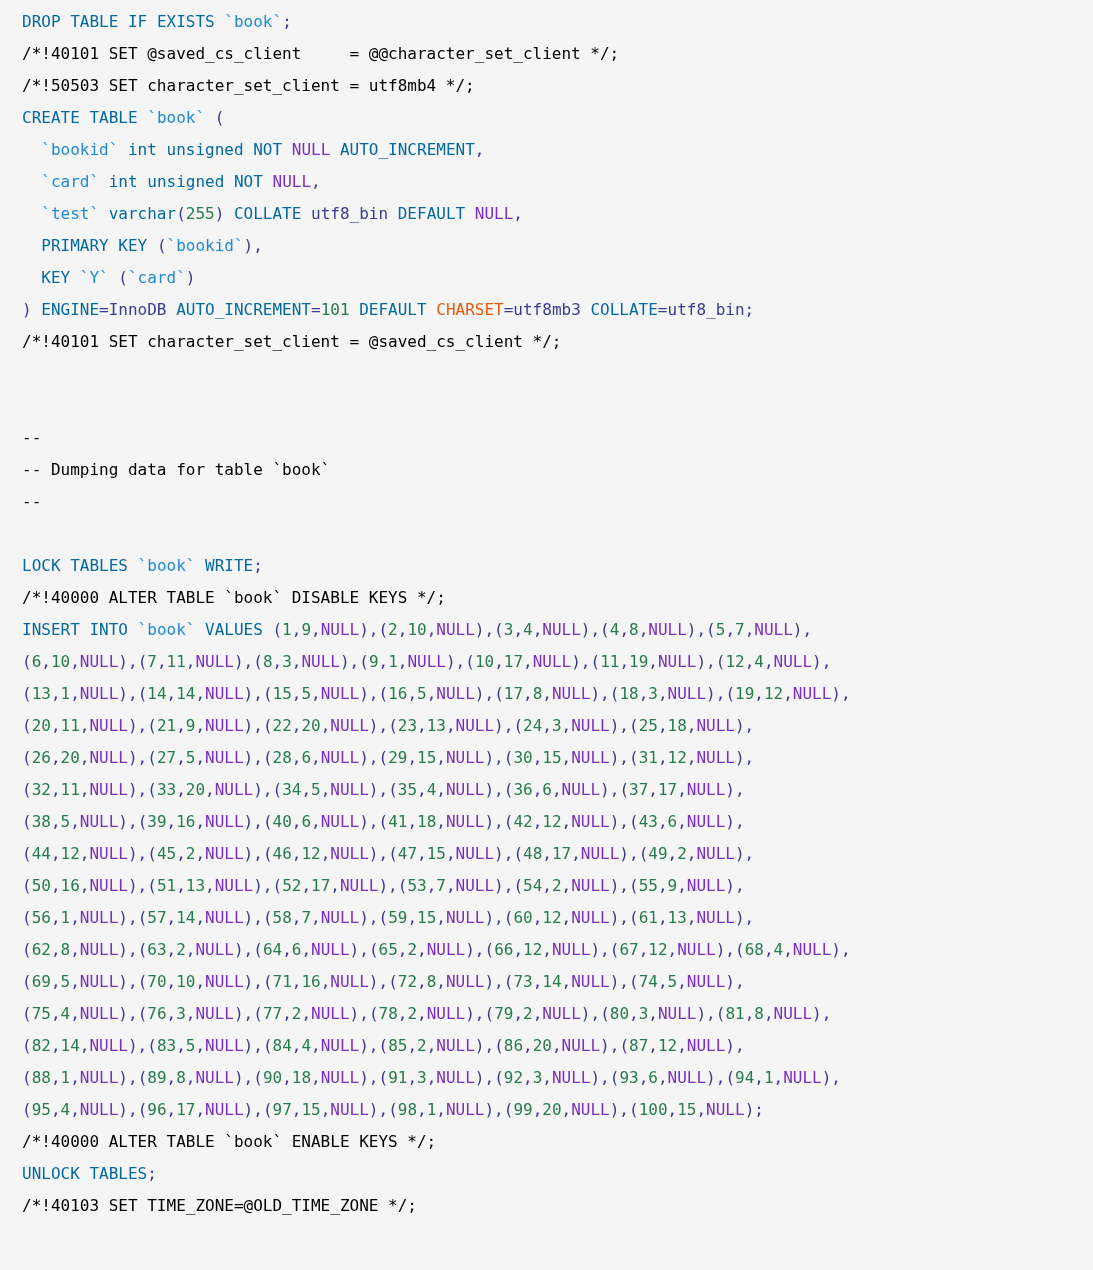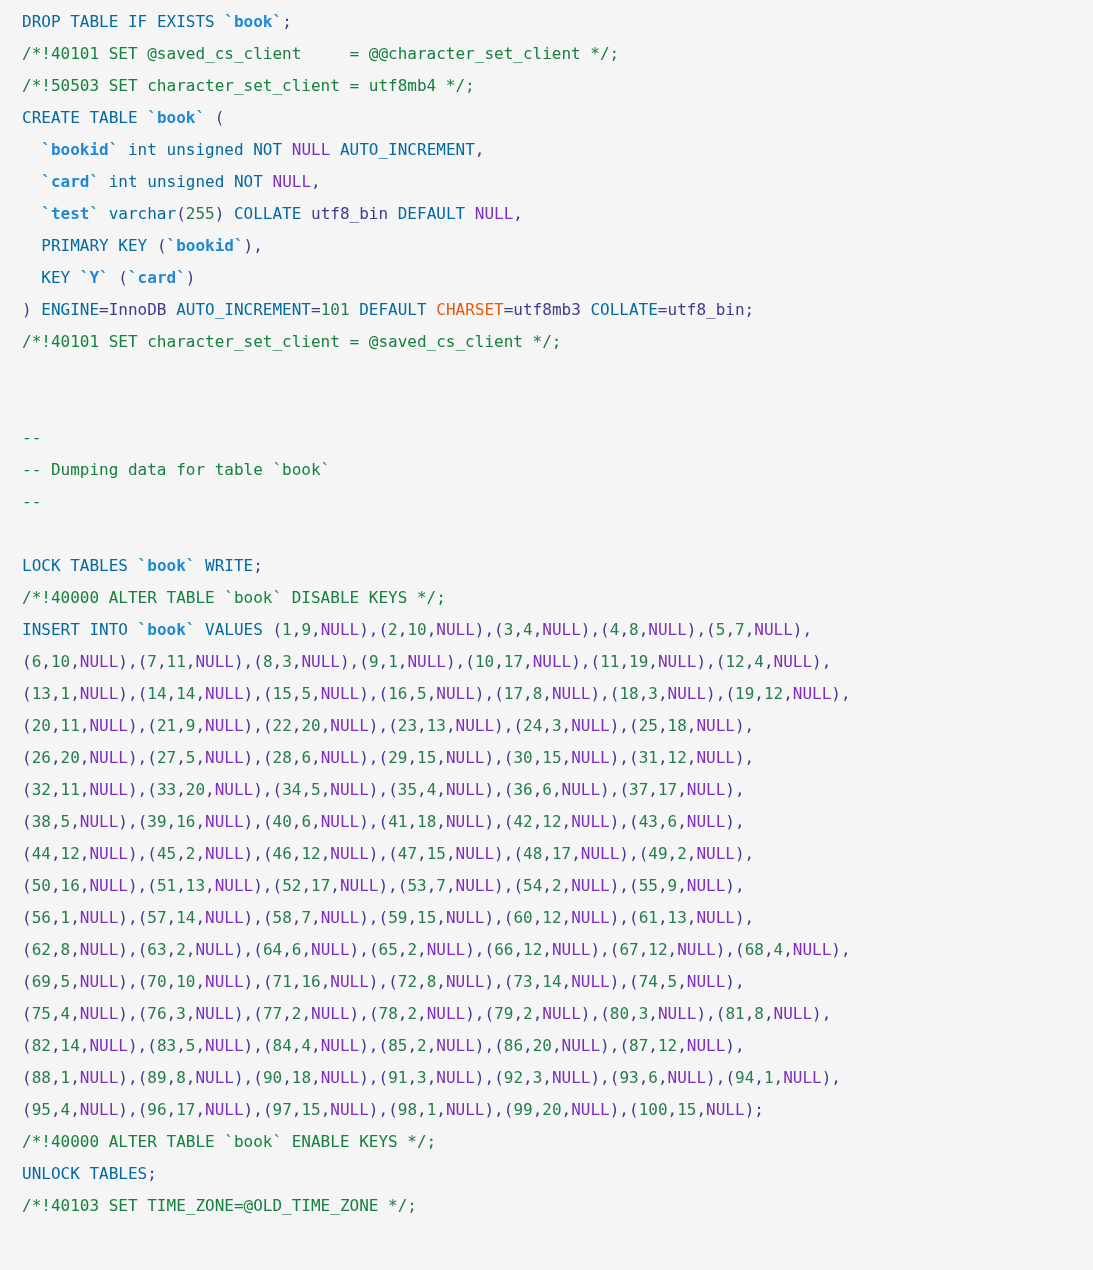--- a/index.html
+++ b/index.html
@@ -17,22 +17,22 @@
     font-size: 16px;
     line-height: 32px;
     white-space: pre;
     letter-spacing: 0px;
   }
   .line { height: 32px; }
   .line.blank { white-space: pre; }
 
   
   .kw    { color: #0369a1; }   
-  .ident { color: #1e88d4; font-weight: bold; }   
-  .cmt   { color: #15803d; }   
+  .ident { color: #1e88d4; }   
+  .cmt   { color: #000000; }   
   .num   { color: #267c4e; }   
   .punc  { color: #3b3b8f; }   
   .chs   { color: #e8590c; text-align: center; }   
   .nul   { color: #7b2fbe; }   
 </style>
 </head>
 <body>
 
 <div id="sql-dump"><div class="line"><span class="kw">DROP</span><span class="punc"> </span><span class="kw">TABLE</span><span class="punc"> </span><span class="kw">IF</span><span class="punc"> </span><span class="kw">EXISTS</span><span class="punc"> </span><span class="ident">`book`</span><span class="punc">;</span></div><div class="line"><span class="cmt">/*!40101 SET @saved_cs_client     = @@character_set_client */;</span></div><div class="line"><span class="cmt">/*!50503 SET character_set_client = utf8mb4 */;</span></div><div class="line"><span class="kw">CREATE</span><span class="punc"> </span><span class="kw">TABLE</span><span class="punc"> </span><span class="ident">`book`</span><span class="punc"> (</span></div><div class="line"><span class="punc">  </span><span class="ident">`bookid`</span><span class="punc"> </span><span class="kw">int</span><span class="punc"> </span><span class="kw">unsigned</span><span class="punc"> </span><span class="kw">NOT</span><span class="punc"> </span><span class="nul">NULL</span><span class="punc"> </span><span class="kw">AUTO_INCREMENT</span><span class="punc">,</span></div><div class="line"><span class="punc">  </span><span class="ident">`card`</span><span class="punc"> </span><span class="kw">int</span><span class="punc"> </span><span class="kw">unsigned</span><span class="punc"> </span><span class="kw">NOT</span><span class="punc"> </span><span class="nul">NULL</span><span class="punc">,</span></div><div class="line"><span class="punc">  </span><span class="ident">`test`</span><span class="punc"> </span><span class="kw">varchar</span><span class="punc">(</span><span class="num">255</span><span class="punc">) </span><span class="kw">COLLATE</span><span class="punc"> </span><span class="punc">utf8_bin</span><span class="punc"> </span><span class="kw">DEFAULT</span><span class="punc"> </span><span class="nul">NULL</span><span class="punc">,</span></div><div class="line"><span class="punc">  </span><span class="kw">PRIMARY</span><span class="punc"> </span><span class="kw">KEY</span><span class="punc"> (</span><span class="ident">`bookid`</span><span class="punc">),</span></div><div class="line"><span class="punc">  </span><span class="kw">KEY</span><span class="punc"> </span><span class="ident">`Y`</span><span class="punc"> (</span><span class="ident">`card`</span><span class="punc">)</span></div><div class="line"><span class="punc">) </span><span class="kw">ENGINE</span><span class="punc">=</span><span class="punc">InnoDB</span><span class="punc"> </span><span class="kw">AUTO_INCREMENT</span><span class="punc">=</span><span class="num">101</span><span class="punc"> </span><span class="kw">DEFAULT</span><span class="punc"> </span><span class="chs">CHARSET</span><span class="punc">=</span><span class="punc">utf8mb3</span><span class="punc"> </span><span class="kw">COLLATE</span><span class="punc">=</span><span class="punc">utf8_bin</span><span class="punc">;</span></div><div class="line"><span class="cmt">/*!40101 SET character_set_client = @saved_cs_client */;</span></div><div class="line blank">&nbsp;</div><div class="line blank">&nbsp;</div><div class="line"><span class="cmt">--</span></div><div class="line"><span class="cmt">-- Dumping data for table `book`</span></div><div class="line"><span class="cmt">--</span></div><div class="line blank">&nbsp;</div><div class="line"><span class="kw">LOCK</span><span class="punc"> </span><span class="kw">TABLES</span><span class="punc"> </span><span class="ident">`book`</span><span class="punc"> </span><span class="kw">WRITE</span><span class="punc">;</span></div><div class="line"><span class="cmt">/*!40000 ALTER TABLE `book` DISABLE KEYS */;</span></div><div class="line"><span class="kw">INSERT</span><span class="punc"> </span><span class="kw">INTO</span><span class="punc"> </span><span class="ident">`book`</span><span class="punc"> </span><span class="kw">VALUES</span><span class="punc"> (</span><span class="num">1</span><span class="punc">,</span><span class="num">9</span><span class="punc">,</span><span class="nul">NULL</span><span class="punc">),(</span><span class="num">2</span><span class="punc">,</span><span class="num">10</span><span class="punc">,</span><span class="nul">NULL</span><span class="punc">),(</span><span class="num">3</span><span class="punc">,</span><span class="num">4</span><span class="punc">,</span><span class="nul">NULL</span><span class="punc">),(</span><span class="num">4</span><span class="punc">,</span><span class="num">8</span><span class="punc">,</span><span class="nul">NULL</span><span class="punc">),(</span><span class="num">5</span><span class="punc">,</span><span class="num">7</span><span class="punc">,</span><span class="nul">NULL</span><span class="punc">),</span></div><div class="line"><span class="punc">(</span><span class="num">6</span><span class="punc">,</span><span class="num">10</span><span class="punc">,</span><span class="nul">NULL</span><span class="punc">),(</span><span class="num">7</span><span class="punc">,</span><span class="num">11</span><span class="punc">,</span><span class="nul">NULL</span><span class="punc">),(</span><span class="num">8</span><span class="punc">,</span><span class="num">3</span><span class="punc">,</span><span class="nul">NULL</span><span class="punc">),(</span><span class="num">9</span><span class="punc">,</span><span class="num">1</span><span class="punc">,</span><span class="nul">NULL</span><span class="punc">),(</span><span class="num">10</span><span class="punc">,</span><span class="num">17</span><span class="punc">,</span><span class="nul">NULL</span><span class="punc">),(</span><span class="num">11</span><span class="punc">,</span><span class="num">19</span><span class="punc">,</span><span class="nul">NULL</span><span class="punc">),(</span><span class="num">12</span><span class="punc">,</span><span class="num">4</span><span class="punc">,</span><span class="nul">NULL</span><span class="punc">),</span></div><div class="line"><span class="punc">(</span><span class="num">13</span><span class="punc">,</span><span class="num">1</span><span class="punc">,</span><span class="nul">NULL</span><span class="punc">),(</span><span class="num">14</span><span class="punc">,</span><span class="num">14</span><span class="punc">,</span><span class="nul">NULL</span><span class="punc">),(</span><span class="num">15</span><span class="punc">,</span><span class="num">5</span><span class="punc">,</span><span class="nul">NULL</span><span class="punc">),(</span><span class="num">16</span><span class="punc">,</span><span class="num">5</span><span class="punc">,</span><span class="nul">NULL</span><span class="punc">),(</span><span class="num">17</span><span class="punc">,</span><span class="num">8</span><span class="punc">,</span><span class="nul">NULL</span><span class="punc">),(</span><span class="num">18</span><span class="punc">,</span><span class="num">3</span><span class="punc">,</span><span class="nul">NULL</span><span class="punc">),(</span><span class="num">19</span><span class="punc">,</span><span class="num">12</span><span class="punc">,</span><span class="nul">NULL</span><span class="punc">),</span></div><div class="line"><span class="punc">(</span><span class="num">20</span><span class="punc">,</span><span class="num">11</span><span class="punc">,</span><span class="nul">NULL</span><span class="punc">),(</span><span class="num">21</span><span class="punc">,</span><span class="num">9</span><span class="punc">,</span><span class="nul">NULL</span><span class="punc">),(</span><span class="num">22</span><span class="punc">,</span><span class="num">20</span><span class="punc">,</span><span class="nul">NULL</span><span class="punc">),(</span><span class="num">23</span><span class="punc">,</span><span class="num">13</span><span class="punc">,</span><span class="nul">NULL</span><span class="punc">),(</span><span class="num">24</span><span class="punc">,</span><span class="num">3</span><span class="punc">,</span><span class="nul">NULL</span><span class="punc">),(</span><span class="num">25</span><span class="punc">,</span><span class="num">18</span><span class="punc">,</span><span class="nul">NULL</span><span class="punc">),</span></div><div class="line"><span class="punc">(</span><span class="num">26</span><span class="punc">,</span><span class="num">20</span><span class="punc">,</span><span class="nul">NULL</span><span class="punc">),(</span><span class="num">27</span><span class="punc">,</span><span class="num">5</span><span class="punc">,</span><span class="nul">NULL</span><span class="punc">),(</span><span class="num">28</span><span class="punc">,</span><span class="num">6</span><span class="punc">,</span><span class="nul">NULL</span><span class="punc">),(</span><span class="num">29</span><span class="punc">,</span><span class="num">15</span><span class="punc">,</span><span class="nul">NULL</span><span class="punc">),(</span><span class="num">30</span><span class="punc">,</span><span class="num">15</span><span class="punc">,</span><span class="nul">NULL</span><span class="punc">),(</span><span class="num">31</span><span class="punc">,</span><span class="num">12</span><span class="punc">,</span><span class="nul">NULL</span><span class="punc">),</span></div><div class="line"><span class="punc">(</span><span class="num">32</span><span class="punc">,</span><span class="num">11</span><span class="punc">,</span><span class="nul">NULL</span><span class="punc">),(</span><span class="num">33</span><span class="punc">,</span><span class="num">20</span><span class="punc">,</span><span class="nul">NULL</span><span class="punc">),(</span><span class="num">34</span><span class="punc">,</span><span class="num">5</span><span class="punc">,</span><span class="nul">NULL</span><span class="punc">),(</span><span class="num">35</span><span class="punc">,</span><span class="num">4</span><span class="punc">,</span><span class="nul">NULL</span><span class="punc">),(</span><span class="num">36</span><span class="punc">,</span><span class="num">6</span><span class="punc">,</span><span class="nul">NULL</span><span class="punc">),(</span><span class="num">37</span><span class="punc">,</span><span class="num">17</span><span class="punc">,</span><span class="nul">NULL</span><span class="punc">),</span></div><div class="line"><span class="punc">(</span><span class="num">38</span><span class="punc">,</span><span class="num">5</span><span class="punc">,</span><span class="nul">NULL</span><span class="punc">),(</span><span class="num">39</span><span class="punc">,</span><span class="num">16</span><span class="punc">,</span><span class="nul">NULL</span><span class="punc">),(</span><span class="num">40</span><span class="punc">,</span><span class="num">6</span><span class="punc">,</span><span class="nul">NULL</span><span class="punc">),(</span><span class="num">41</span><span class="punc">,</span><span class="num">18</span><span class="punc">,</span><span class="nul">NULL</span><span class="punc">),(</span><span class="num">42</span><span class="punc">,</span><span class="num">12</span><span class="punc">,</span><span class="nul">NULL</span><span class="punc">),(</span><span class="num">43</span><span class="punc">,</span><span class="num">6</span><span class="punc">,</span><span class="nul">NULL</span><span class="punc">),</span></div><div class="line"><span class="punc">(</span><span class="num">44</span><span class="punc">,</span><span class="num">12</span><span class="punc">,</span><span class="nul">NULL</span><span class="punc">),(</span><span class="num">45</span><span class="punc">,</span><span class="num">2</span><span class="punc">,</span><span class="nul">NULL</span><span class="punc">),(</span><span class="num">46</span><span class="punc">,</span><span class="num">12</span><span class="punc">,</span><span class="nul">NULL</span><span class="punc">),(</span><span class="num">47</span><span class="punc">,</span><span class="num">15</span><span class="punc">,</span><span class="nul">NULL</span><span class="punc">),(</span><span class="num">48</span><span class="punc">,</span><span class="num">17</span><span class="punc">,</span><span class="nul">NULL</span><span class="punc">),(</span><span class="num">49</span><span class="punc">,</span><span class="num">2</span><span class="punc">,</span><span class="nul">NULL</span><span class="punc">),</span></div><div class="line"><span class="punc">(</span><span class="num">50</span><span class="punc">,</span><span class="num">16</span><span class="punc">,</span><span class="nul">NULL</span><span class="punc">),(</span><span class="num">51</span><span class="punc">,</span><span class="num">13</span><span class="punc">,</span><span class="nul">NULL</span><span class="punc">),(</span><span class="num">52</span><span class="punc">,</span><span class="num">17</span><span class="punc">,</span><span class="nul">NULL</span><span class="punc">),(</span><span class="num">53</span><span class="punc">,</span><span class="num">7</span><span class="punc">,</span><span class="nul">NULL</span><span class="punc">),(</span><span class="num">54</span><span class="punc">,</span><span class="num">2</span><span class="punc">,</span><span class="nul">NULL</span><span class="punc">),(</span><span class="num">55</span><span class="punc">,</span><span class="num">9</span><span class="punc">,</span><span class="nul">NULL</span><span class="punc">),</span></div><div class="line"><span class="punc">(</span><span class="num">56</span><span class="punc">,</span><span class="num">1</span><span class="punc">,</span><span class="nul">NULL</span><span class="punc">),(</span><span class="num">57</span><span class="punc">,</span><span class="num">14</span><span class="punc">,</span><span class="nul">NULL</span><span class="punc">),(</span><span class="num">58</span><span class="punc">,</span><span class="num">7</span><span class="punc">,</span><span class="nul">NULL</span><span class="punc">),(</span><span class="num">59</span><span class="punc">,</span><span class="num">15</span><span class="punc">,</span><span class="nul">NULL</span><span class="punc">),(</span><span class="num">60</span><span class="punc">,</span><span class="num">12</span><span class="punc">,</span><span class="nul">NULL</span><span class="punc">),(</span><span class="num">61</span><span class="punc">,</span><span class="num">13</span><span class="punc">,</span><span class="nul">NULL</span><span class="punc">),</span></div><div class="line"><span class="punc">(</span><span class="num">62</span><span class="punc">,</span><span class="num">8</span><span class="punc">,</span><span class="nul">NULL</span><span class="punc">),(</span><span class="num">63</span><span class="punc">,</span><span class="num">2</span><span class="punc">,</span><span class="nul">NULL</span><span class="punc">),(</span><span class="num">64</span><span class="punc">,</span><span class="num">6</span><span class="punc">,</span><span class="nul">NULL</span><span class="punc">),(</span><span class="num">65</span><span class="punc">,</span><span class="num">2</span><span class="punc">,</span><span class="nul">NULL</span><span class="punc">),(</span><span class="num">66</span><span class="punc">,</span><span class="num">12</span><span class="punc">,</span><span class="nul">NULL</span><span class="punc">),(</span><span class="num">67</span><span class="punc">,</span><span class="num">12</span><span class="punc">,</span><span class="nul">NULL</span><span class="punc">),(</span><span class="num">68</span><span class="punc">,</span><span class="num">4</span><span class="punc">,</span><span class="nul">NULL</span><span class="punc">),</span></div><div class="line"><span class="punc">(</span><span class="num">69</span><span class="punc">,</span><span class="num">5</span><span class="punc">,</span><span class="nul">NULL</span><span class="punc">),(</span><span class="num">70</span><span class="punc">,</span><span class="num">10</span><span class="punc">,</span><span class="nul">NULL</span><span class="punc">),(</span><span class="num">71</span><span class="punc">,</span><span class="num">16</span><span class="punc">,</span><span class="nul">NULL</span><span class="punc">),(</span><span class="num">72</span><span class="punc">,</span><span class="num">8</span><span class="punc">,</span><span class="nul">NULL</span><span class="punc">),(</span><span class="num">73</span><span class="punc">,</span><span class="num">14</span><span class="punc">,</span><span class="nul">NULL</span><span class="punc">),(</span><span class="num">74</span><span class="punc">,</span><span class="num">5</span><span class="punc">,</span><span class="nul">NULL</span><span class="punc">),</span></div><div class="line"><span class="punc">(</span><span class="num">75</span><span class="punc">,</span><span class="num">4</span><span class="punc">,</span><span class="nul">NULL</span><span class="punc">),(</span><span class="num">76</span><span class="punc">,</span><span class="num">3</span><span class="punc">,</span><span class="nul">NULL</span><span class="punc">),(</span><span class="num">77</span><span class="punc">,</span><span class="num">2</span><span class="punc">,</span><span class="nul">NULL</span><span class="punc">),(</span><span class="num">78</span><span class="punc">,</span><span class="num">2</span><span class="punc">,</span><span class="nul">NULL</span><span class="punc">),(</span><span class="num">79</span><span class="punc">,</span><span class="num">2</span><span class="punc">,</span><span class="nul">NULL</span><span class="punc">),(</span><span class="num">80</span><span class="punc">,</span><span class="num">3</span><span class="punc">,</span><span class="nul">NULL</span><span class="punc">),(</span><span class="num">81</span><span class="punc">,</span><span class="num">8</span><span class="punc">,</span><span class="nul">NULL</span><span class="punc">),</span></div><div class="line"><span class="punc">(</span><span class="num">82</span><span class="punc">,</span><span class="num">14</span><span class="punc">,</span><span class="nul">NULL</span><span class="punc">),(</span><span class="num">83</span><span class="punc">,</span><span class="num">5</span><span class="punc">,</span><span class="nul">NULL</span><span class="punc">),(</span><span class="num">84</span><span class="punc">,</span><span class="num">4</span><span class="punc">,</span><span class="nul">NULL</span><span class="punc">),(</span><span class="num">85</span><span class="punc">,</span><span class="num">2</span><span class="punc">,</span><span class="nul">NULL</span><span class="punc">),(</span><span class="num">86</span><span class="punc">,</span><span class="num">20</span><span class="punc">,</span><span class="nul">NULL</span><span class="punc">),(</span><span class="num">87</span><span class="punc">,</span><span class="num">12</span><span class="punc">,</span><span class="nul">NULL</span><span class="punc">),</span></div><div class="line"><span class="punc">(</span><span class="num">88</span><span class="punc">,</span><span class="num">1</span><span class="punc">,</span><span class="nul">NULL</span><span class="punc">),(</span><span class="num">89</span><span class="punc">,</span><span class="num">8</span><span class="punc">,</span><span class="nul">NULL</span><span class="punc">),(</span><span class="num">90</span><span class="punc">,</span><span class="num">18</span><span class="punc">,</span><span class="nul">NULL</span><span class="punc">),(</span><span class="num">91</span><span class="punc">,</span><span class="num">3</span><span class="punc">,</span><span class="nul">NULL</span><span class="punc">),(</span><span class="num">92</span><span class="punc">,</span><span class="num">3</span><span class="punc">,</span><span class="nul">NULL</span><span class="punc">),(</span><span class="num">93</span><span class="punc">,</span><span class="num">6</span><span class="punc">,</span><span class="nul">NULL</span><span class="punc">),(</span><span class="num">94</span><span class="punc">,</span><span class="num">1</span><span class="punc">,</span><span class="nul">NULL</span><span class="punc">),</span></div><div class="line"><span class="punc">(</span><span class="num">95</span><span class="punc">,</span><span class="num">4</span><span class="punc">,</span><span class="nul">NULL</span><span class="punc">),(</span><span class="num">96</span><span class="punc">,</span><span class="num">17</span><span class="punc">,</span><span class="nul">NULL</span><span class="punc">),(</span><span class="num">97</span><span class="punc">,</span><span class="num">15</span><span class="punc">,</span><span class="nul">NULL</span><span class="punc">),(</span><span class="num">98</span><span class="punc">,</span><span class="num">1</span><span class="punc">,</span><span class="nul">NULL</span><span class="punc">),(</span><span class="num">99</span><span class="punc">,</span><span class="num">20</span><span class="punc">,</span><span class="nul">NULL</span><span class="punc">),(</span><span class="num">100</span><span class="punc">,</span><span class="num">15</span><span class="punc">,</span><span class="nul">NULL</span><span class="punc">);</span></div><div class="line"><span class="cmt">/*!40000 ALTER TABLE `book` ENABLE KEYS */;</span></div><div class="line"><span class="kw">UNLOCK</span><span class="punc"> </span><span class="kw">TABLES</span><span class="punc">;</span></div><div class="line"><span class="cmt">/*!40103 SET TIME_ZONE=@OLD_TIME_ZONE */;</span></div></div>
 

